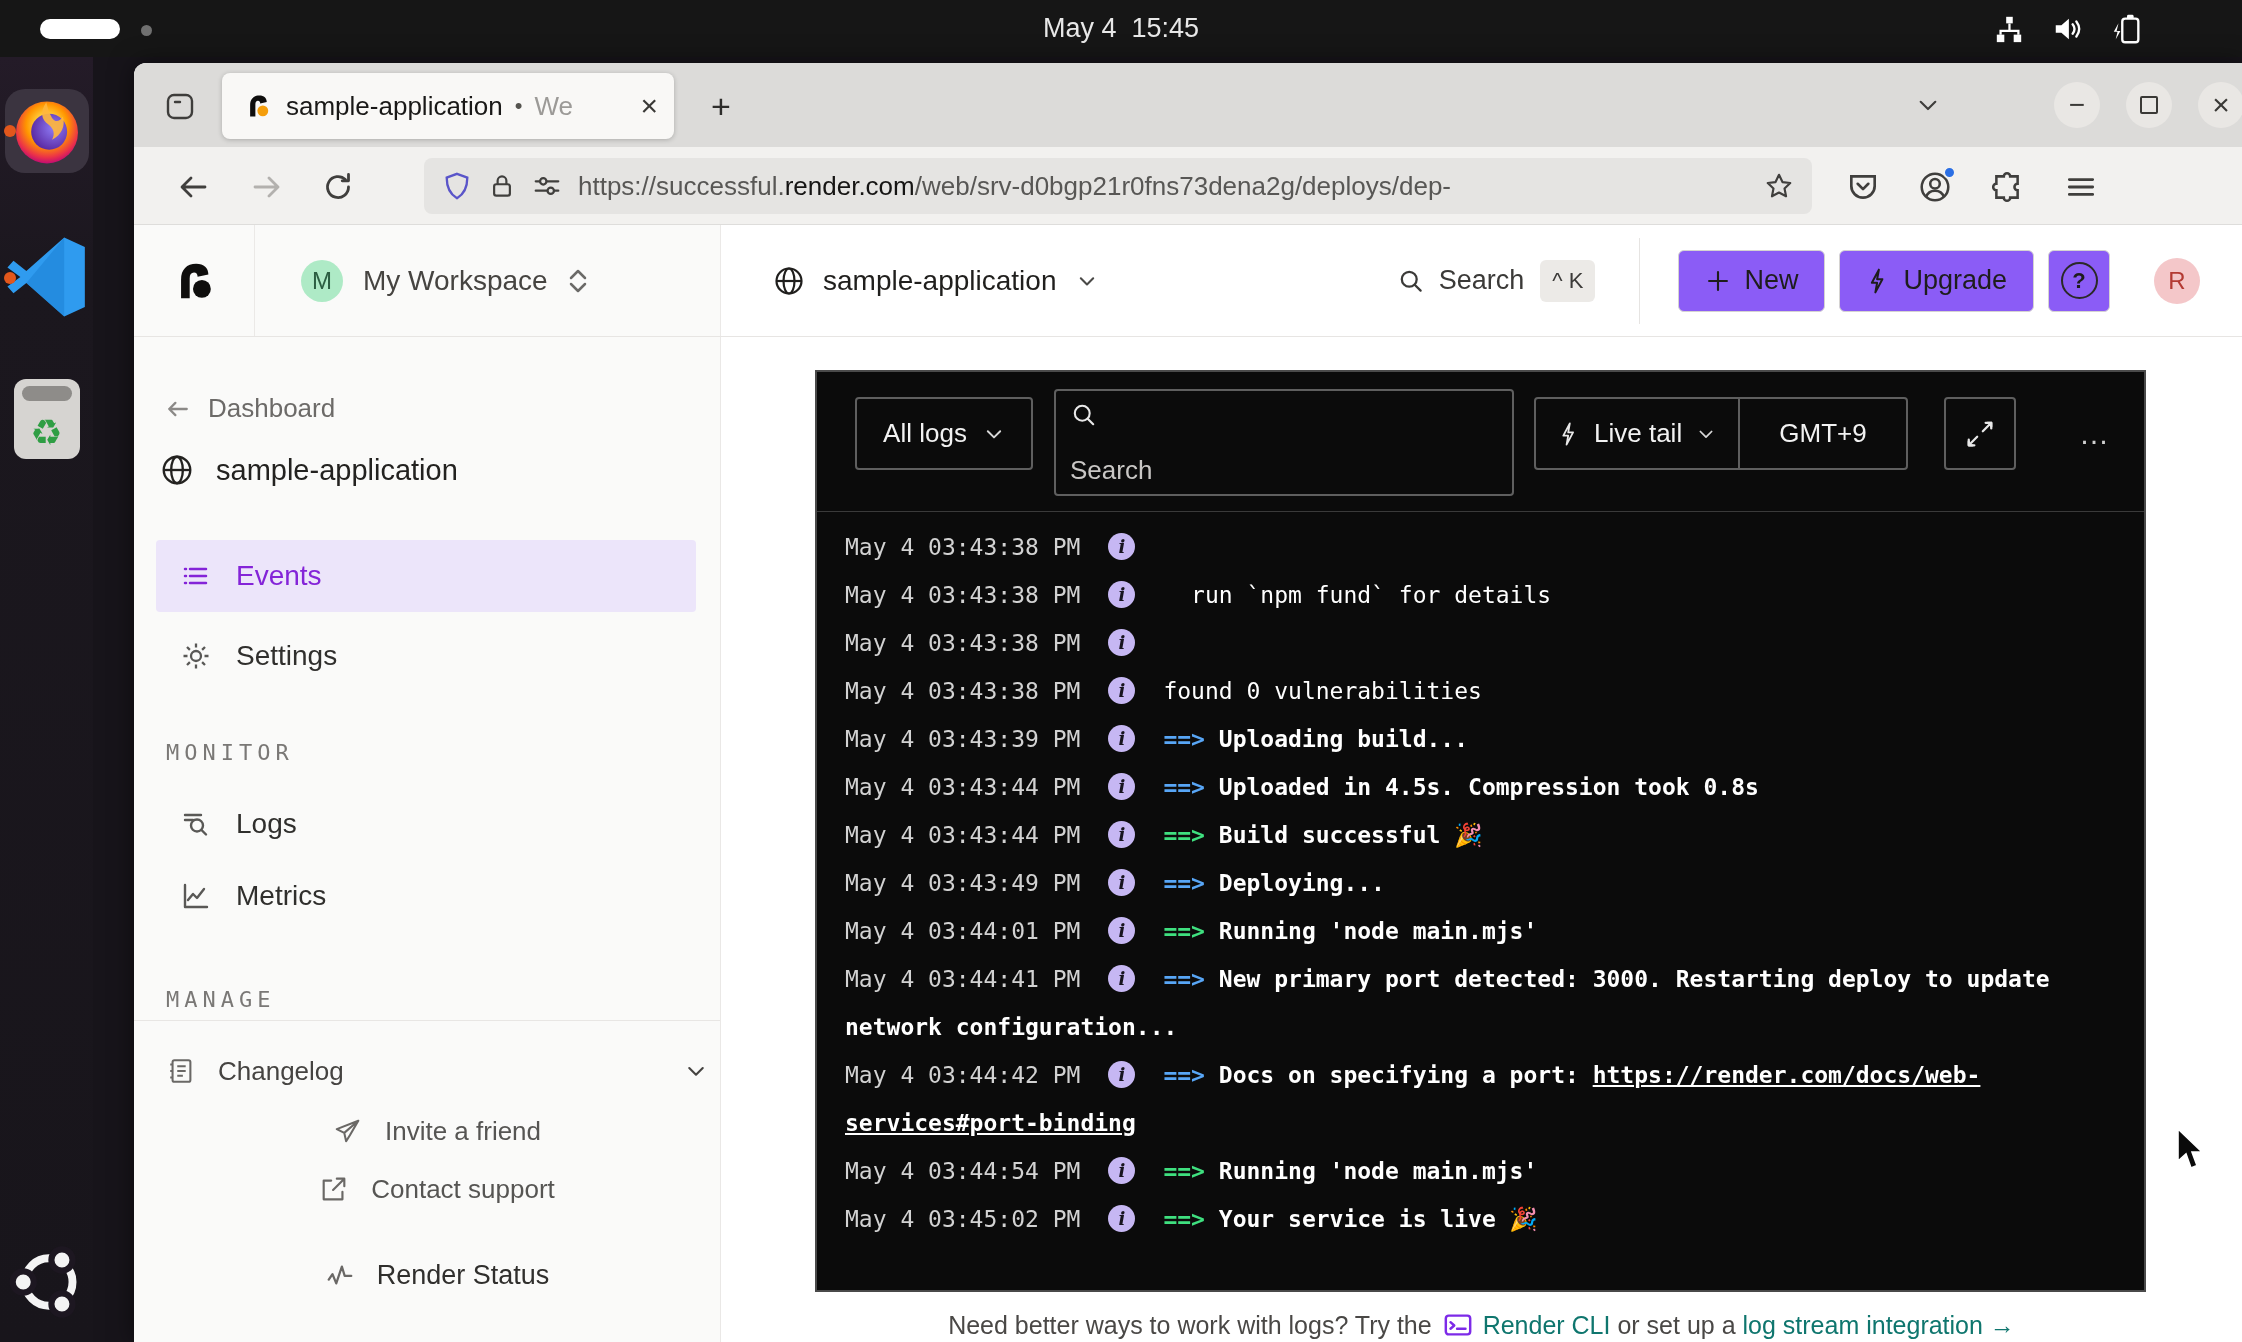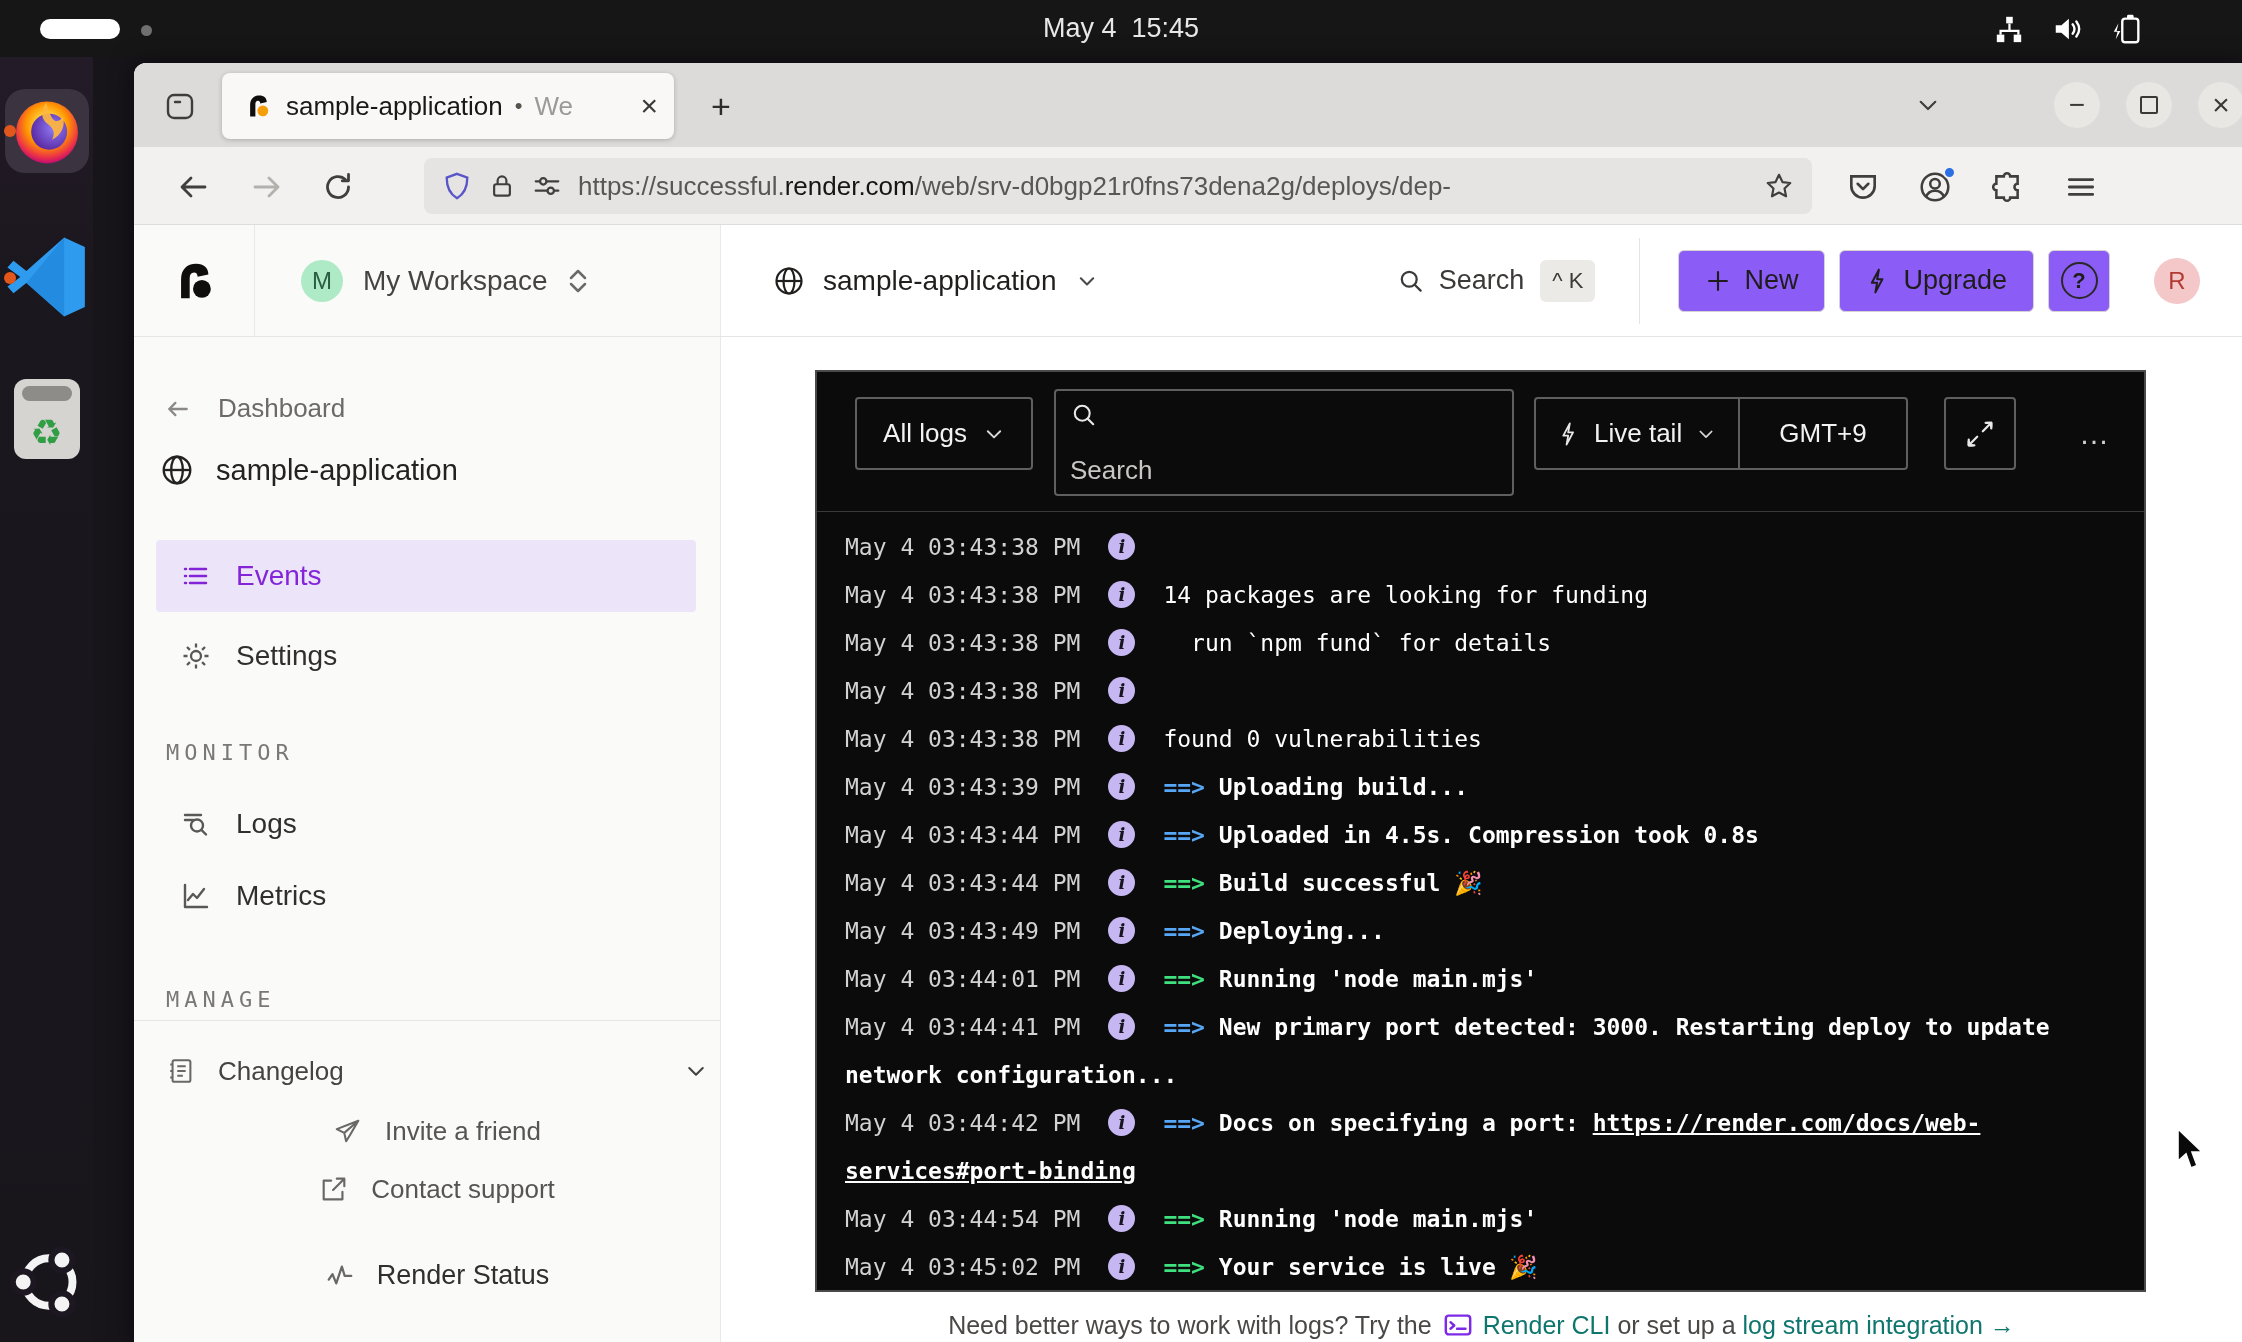--- a/index.html
+++ b/index.html
@@ -87,21 +87,21 @@
   .btn { border:1px solid #d5d3d1; border-radius:6px; height:62px; display:flex; align-items:center; padding:0 26px;
          font-size:27px; color:#1e1d1c; background:#8b5cf6; margin-right:14px; }
   .btn .b-icon { margin-right:13px; display:flex; }
   .btn-help { width:62px; padding:0; justify-content:center; }
   .help-circle { width:37px; height:37px; border:2.5px solid #2a2927; border-radius:50%; display:flex; align-items:center; justify-content:center; font-size:22px; font-weight:bold; }
   .avatar-r { width:46px; height:46px; border-radius:50%; background:#f4c7c9; color:#b33a33; display:flex; align-items:center; justify-content:center; font-size:24px; margin-left:30px; }
 
   
   .sidebar { position:absolute; left:0; top:112px; width:587px; bottom:0; background:#fafaf9; border-right:1px solid #eae8e6; }
   .sb-back { position:absolute; left:30px; top:56px; display:flex; align-items:center; color:#6c6a68; font-size:26px; }
-  .sb-back .lbl { margin-left:26px; }
+  .sb-back .lbl { margin-left:16px; }
   .sb-service { position:absolute; left:26px; top:116px; display:flex; align-items:center; color:#232220; font-size:29px; }
   .sb-service .lbl { margin-left:22px; }
   .sb-item { position:absolute; left:22px; right:24px; height:72px; display:flex; align-items:center; padding-left:24px;
              font-size:28px; color:#302f2d; border-radius:4px; }
   .sb-item .lbl { margin-left:24px; }
   .sb-item .ic { width:32px; display:flex; color:#595856; }
   .sb-events { top:203px; background:#ece5fa; color:#8424d8; }
   .sb-events .ic { color:#8424d8; }
   .sb-settings { top:283px; }
   .sb-label { position:absolute; left:32px; font-family:"DejaVu Sans Mono",monospace; font-size:22px; letter-spacing:5px; color:#7a7876; }
@@ -564,21 +564,20 @@
               <svg width="30" height="30" viewBox="0 0 32 32" fill="none" stroke="#e8e8e8" stroke-width="2.4" stroke-linecap="round" stroke-linejoin="round">
                   <path d="M19 13 28 4M28 10V4h-6M13 19 4 28M4 22v6h6M19 13l9-9M13 19 4 28"></path>
                   <path d="M24 4h4v4M8 28H4v-4"></path>
                 </svg>
             </span>
           </div>
           <div class="tb-more">…</div>
         </div>
         <div class="log-body">
             <div class="log-row"><span class="log-time">May 4 03:43:38 PM</span><span class="info-icon">i</span><span class="log-msg"></span></div>
-            <div class="log-row"><span class="log-time">May 4 03:43:38 PM</span><span class="info-icon">i</span><span class="log-msg">14 packages are looking for funding</span></div>
             <div class="log-row"><span class="log-time">May 4 03:43:38 PM</span><span class="info-icon">i</span><span class="log-msg">  run `npm fund` for details</span></div>
             <div class="log-row"><span class="log-time">May 4 03:43:38 PM</span><span class="info-icon">i</span><span class="log-msg"></span></div>
             <div class="log-row"><span class="log-time">May 4 03:43:38 PM</span><span class="info-icon">i</span><span class="log-msg">found 0 vulnerabilities</span></div>
             <div class="log-row"><span class="log-time">May 4 03:43:39 PM</span><span class="info-icon">i</span><span class="log-msg bold"><span class="arrow blue">==&gt; </span>Uploading build...</span></div>
             <div class="log-row"><span class="log-time">May 4 03:43:44 PM</span><span class="info-icon">i</span><span class="log-msg bold"><span class="arrow blue">==&gt; </span>Uploaded in 4.5s. Compression took 0.8s</span></div>
             <div class="log-row"><span class="log-time">May 4 03:43:44 PM</span><span class="info-icon">i</span><span class="log-msg bold"><span class="arrow green">==&gt; </span>Build successful 🎉</span></div>
             <div class="log-row"><span class="log-time">May 4 03:43:49 PM</span><span class="info-icon">i</span><span class="log-msg bold"><span class="arrow blue">==&gt; </span>Deploying...</span></div>
             <div class="log-row"><span class="log-time">May 4 03:44:01 PM</span><span class="info-icon">i</span><span class="log-msg bold"><span class="arrow green">==&gt; </span>Running 'node main.mjs'</span></div>
             <div class="log-row"><span class="log-time">May 4 03:44:41 PM</span><span class="info-icon">i</span><span class="log-msg bold"><span class="arrow blue">==&gt; </span>New primary port detected: 3000. Restarting deploy to update network configuration...</span></div>
             <div class="log-row"><span class="log-time">May 4 03:44:42 PM</span><span class="info-icon">i</span><span class="log-msg bold"><span class="arrow blue">==&gt; </span>Docs on specifying a port: <a class="log-link">https://render.com/docs/web-services#port-binding</a></span></div>

